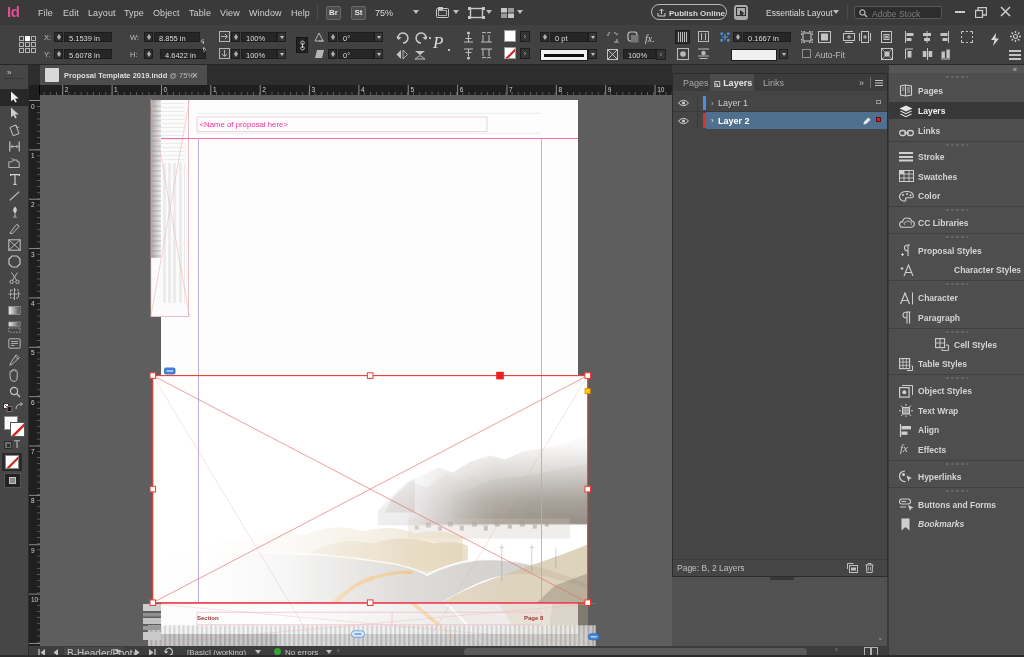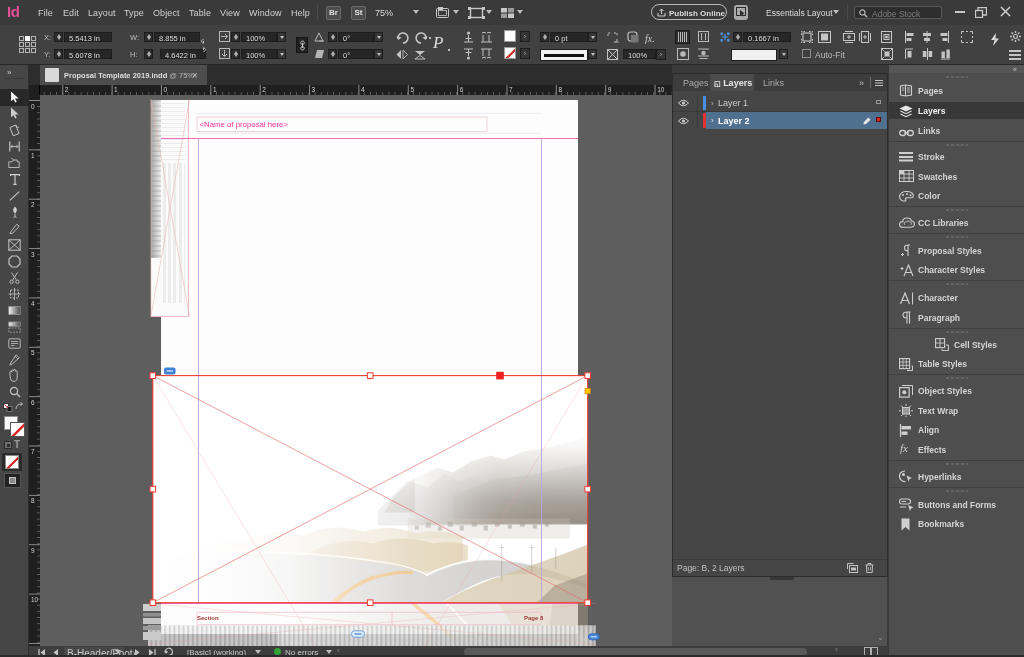--- a/index.html
+++ b/index.html
@@ -114,21 +114,21 @@
         <rect x="6.5" y="6.5" width="4" height="4"></rect>
         <rect x="12.5" y="6.5" width="4" height="4"></rect>
       <rect x="0.5" y="6.5" width="4" height="4"></rect>
         <rect x="6.5" y="12.5" width="4" height="4"></rect>
         <rect x="12.5" y="12.5" width="4" height="4"></rect>
     </g>
     <rect x="6" y="0" width="5" height="5" fill="#ffffff"></rect>
   </svg>
   <div class="lbl" style="left:44px;top:8px;">X:</div>
   <div class="spin" style="left:54px;top:7px;"></div>
-  <div class="fld" style="left:64px;top:7px;width:48px;">5.5413 in</div>
+  <div class="fld" style="left:64px;top:7px;width:48px;">5.1539 in</div>
   <div class="lbl" style="left:44px;top:25px;">Y:</div>
   <div class="spin" style="left:54px;top:24px;"></div>
   <div class="fld" style="left:64px;top:24px;width:48px;">5.6078 in</div>
   <div class="lbl" style="left:130px;top:8px;">W:</div>
   <div class="spin" style="left:144px;top:7px;"></div>
   <div class="fld" style="left:154px;top:7px;width:46px;">8.855 in</div>
   <div class="lbl" style="left:130px;top:25px;">H:</div>
   <div class="spin" style="left:144px;top:24px;"></div>
   <div class="fld" style="left:160px;top:24px;width:46px;">4.6422 in</div>
   <svg class="abs" style="left:199px;top:14px;" width="9" height="13" viewBox="0 0 9 13">
@@ -790,21 +790,21 @@
         <path d="M8 1 Q4.5 1 4.5 4 Q4.5 7 8 7 L8 1 L10 1 M8 7 L8 12" fill="none" stroke="#cfcfcf" stroke-width="1.1"></path>
         <path d="M1 10.5 L4 10.5 M2.5 9 L2.5 12" stroke="#cfcfcf"></path>
       </svg>
       <div class="rowlbl" style="top:4.5px;">Proposal Styles</div>
     </div>
   <div class="drow" style="top:195.5px;">
       <svg class="dico" width="14" height="13" viewBox="0 0 14 13" style="left:11px;">
         <path d="M4 12 L8.5 1 L13 12 M5.5 8.5 L11.5 8.5" fill="none" stroke="#cfcfcf" stroke-width="1.1"></path>
         <path d="M0.5 4.5 L3.5 4.5 M2 3 L2 6" stroke="#cfcfcf"></path>
       </svg>
-      <div class="rowlbl" style="top:4.5px;">Character Styles</div>
+      <div class="rowlbl" style="top:4.5px;margin-left:36px;">Character Styles</div>
     </div>
   <div class="dsep" style="top:215px;"></div>
   <div class="ddash" style="top:218px;"></div>
   <div class="drow" style="top:223.5px;">
       <svg class="dico" width="14" height="13" viewBox="0 0 14 13" style="left:11px;">
         <path d="M0.5 12 L5 1 L9.5 12 M2 8.5 L8 8.5" fill="none" stroke="#cfcfcf" stroke-width="1.2"></path>
         <path d="M12.5 0.5 L12.5 12.5" stroke="#cfcfcf"></path>
       </svg>
       <div class="rowlbl" style="top:4.5px;">Character</div>
     </div>
@@ -879,21 +879,21 @@
         <path d="M2.5 3.5 L7 3.5" stroke="#cfcfcf"></path>
         <path d="M9 7 L14.5 9.5 L12 10.5 L11 13 Z" fill="#cfcfcf"></path>
         <path d="M1 9 L7 9" stroke="#cfcfcf"></path>
       </svg>
       <div class="rowlbl" style="top:4.5px;">Buttons and Forms</div>
     </div>
   <div class="drow" style="top:449.5px;">
       <svg class="dico" width="9" height="13" viewBox="0 0 9 13" style="left:12px;">
         <path d="M0.5 0.5 L8.5 0.5 L8.5 12.5 L4.5 9 L0.5 12.5 Z" fill="#cfcfcf"></path>
       </svg>
-      <div class="rowlbl" style="top:4.5px;">Bookmarks</div>
+      <div class="rowlbl" style="top:4.5px;font-style:italic;">Bookmarks</div>
     </div>
 </div>
 <div class="abs" style="left:877px;top:633px;font-size:8px;color:#9a9a9a;z-index:5;">⌄</div>
 <div class="abs" style="left:0;top:655px;width:1024px;height:2px;background:#2b2b2b;z-index:6;"></div>
 <div id="statusbar" class="abs">
   <svg class="abs" style="left:9px;top:2.5px;" width="8" height="7" viewBox="0 0 8 7">
       <path d="M1 0 L1 7" stroke="#c4c4c4" stroke-width="1.3"></path>
       <path d="M7 0 L2.5 3.5 L7 7 Z" fill="#c4c4c4"></path>
     </svg>
   <svg class="abs" style="left:24px;top:2.5px;" width="5" height="7" viewBox="0 0 5 7">

